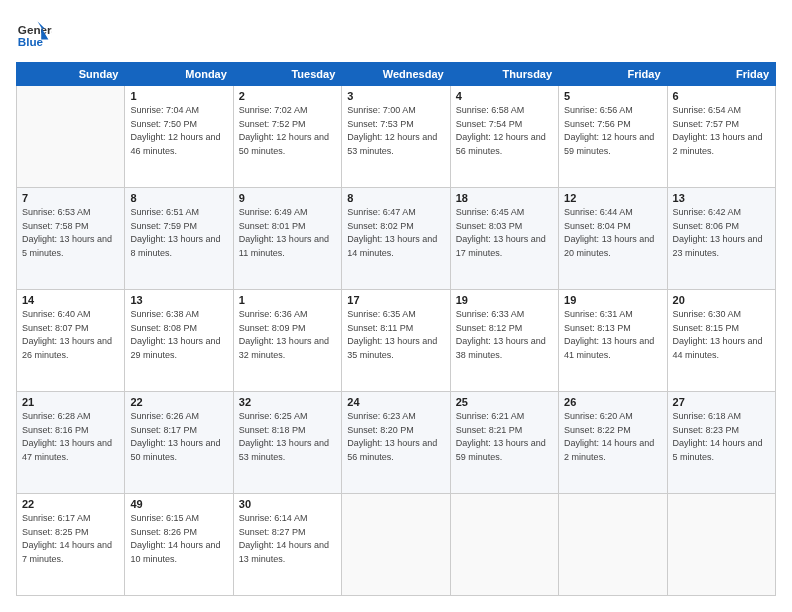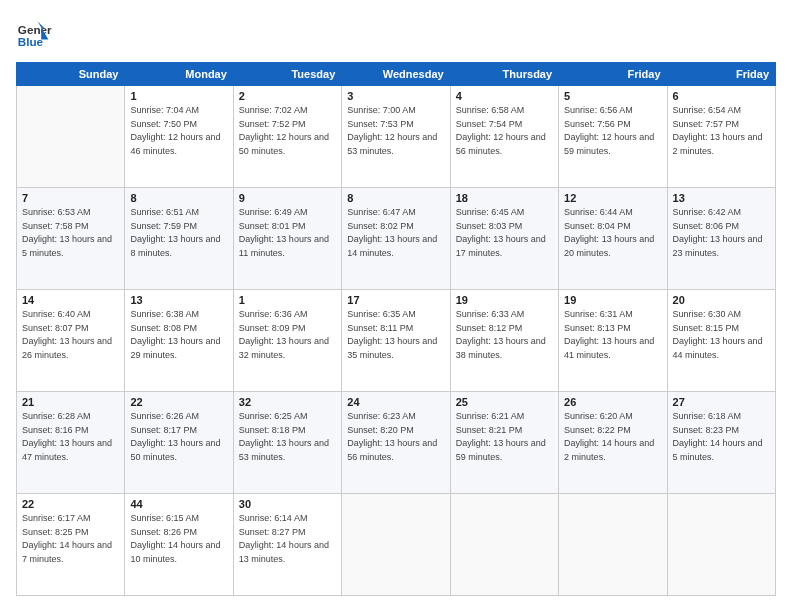--- a/index.html
+++ b/index.html
@@ -243,21 +243,21 @@
         <span class="day-number">27</span>
         <span class="day-info">Sunrise: 6:18 AM<br>Sunset: 8:23 PM<br>Daylight: 14 hours and 5 minutes.</span>
       </td>
         </tr>
         <tr>
           <td>
         <span class="day-number">22</span>
         <span class="day-info">Sunrise: 6:17 AM<br>Sunset: 8:25 PM<br>Daylight: 14 hours and 7 minutes.</span>
       </td>
           <td>
-        <span class="day-number">44</span>
+        <span class="day-number">49</span>
         <span class="day-info">Sunrise: 6:15 AM<br>Sunset: 8:26 PM<br>Daylight: 14 hours and 10 minutes.</span>
       </td>
           <td>
         <span class="day-number">30</span>
         <span class="day-info">Sunrise: 6:14 AM<br>Sunset: 8:27 PM<br>Daylight: 14 hours and 13 minutes.</span>
       </td>
           <td class="empty-cell"></td>
           <td class="empty-cell"></td>
           <td class="empty-cell"></td>
           <td class="empty-cell"></td>

